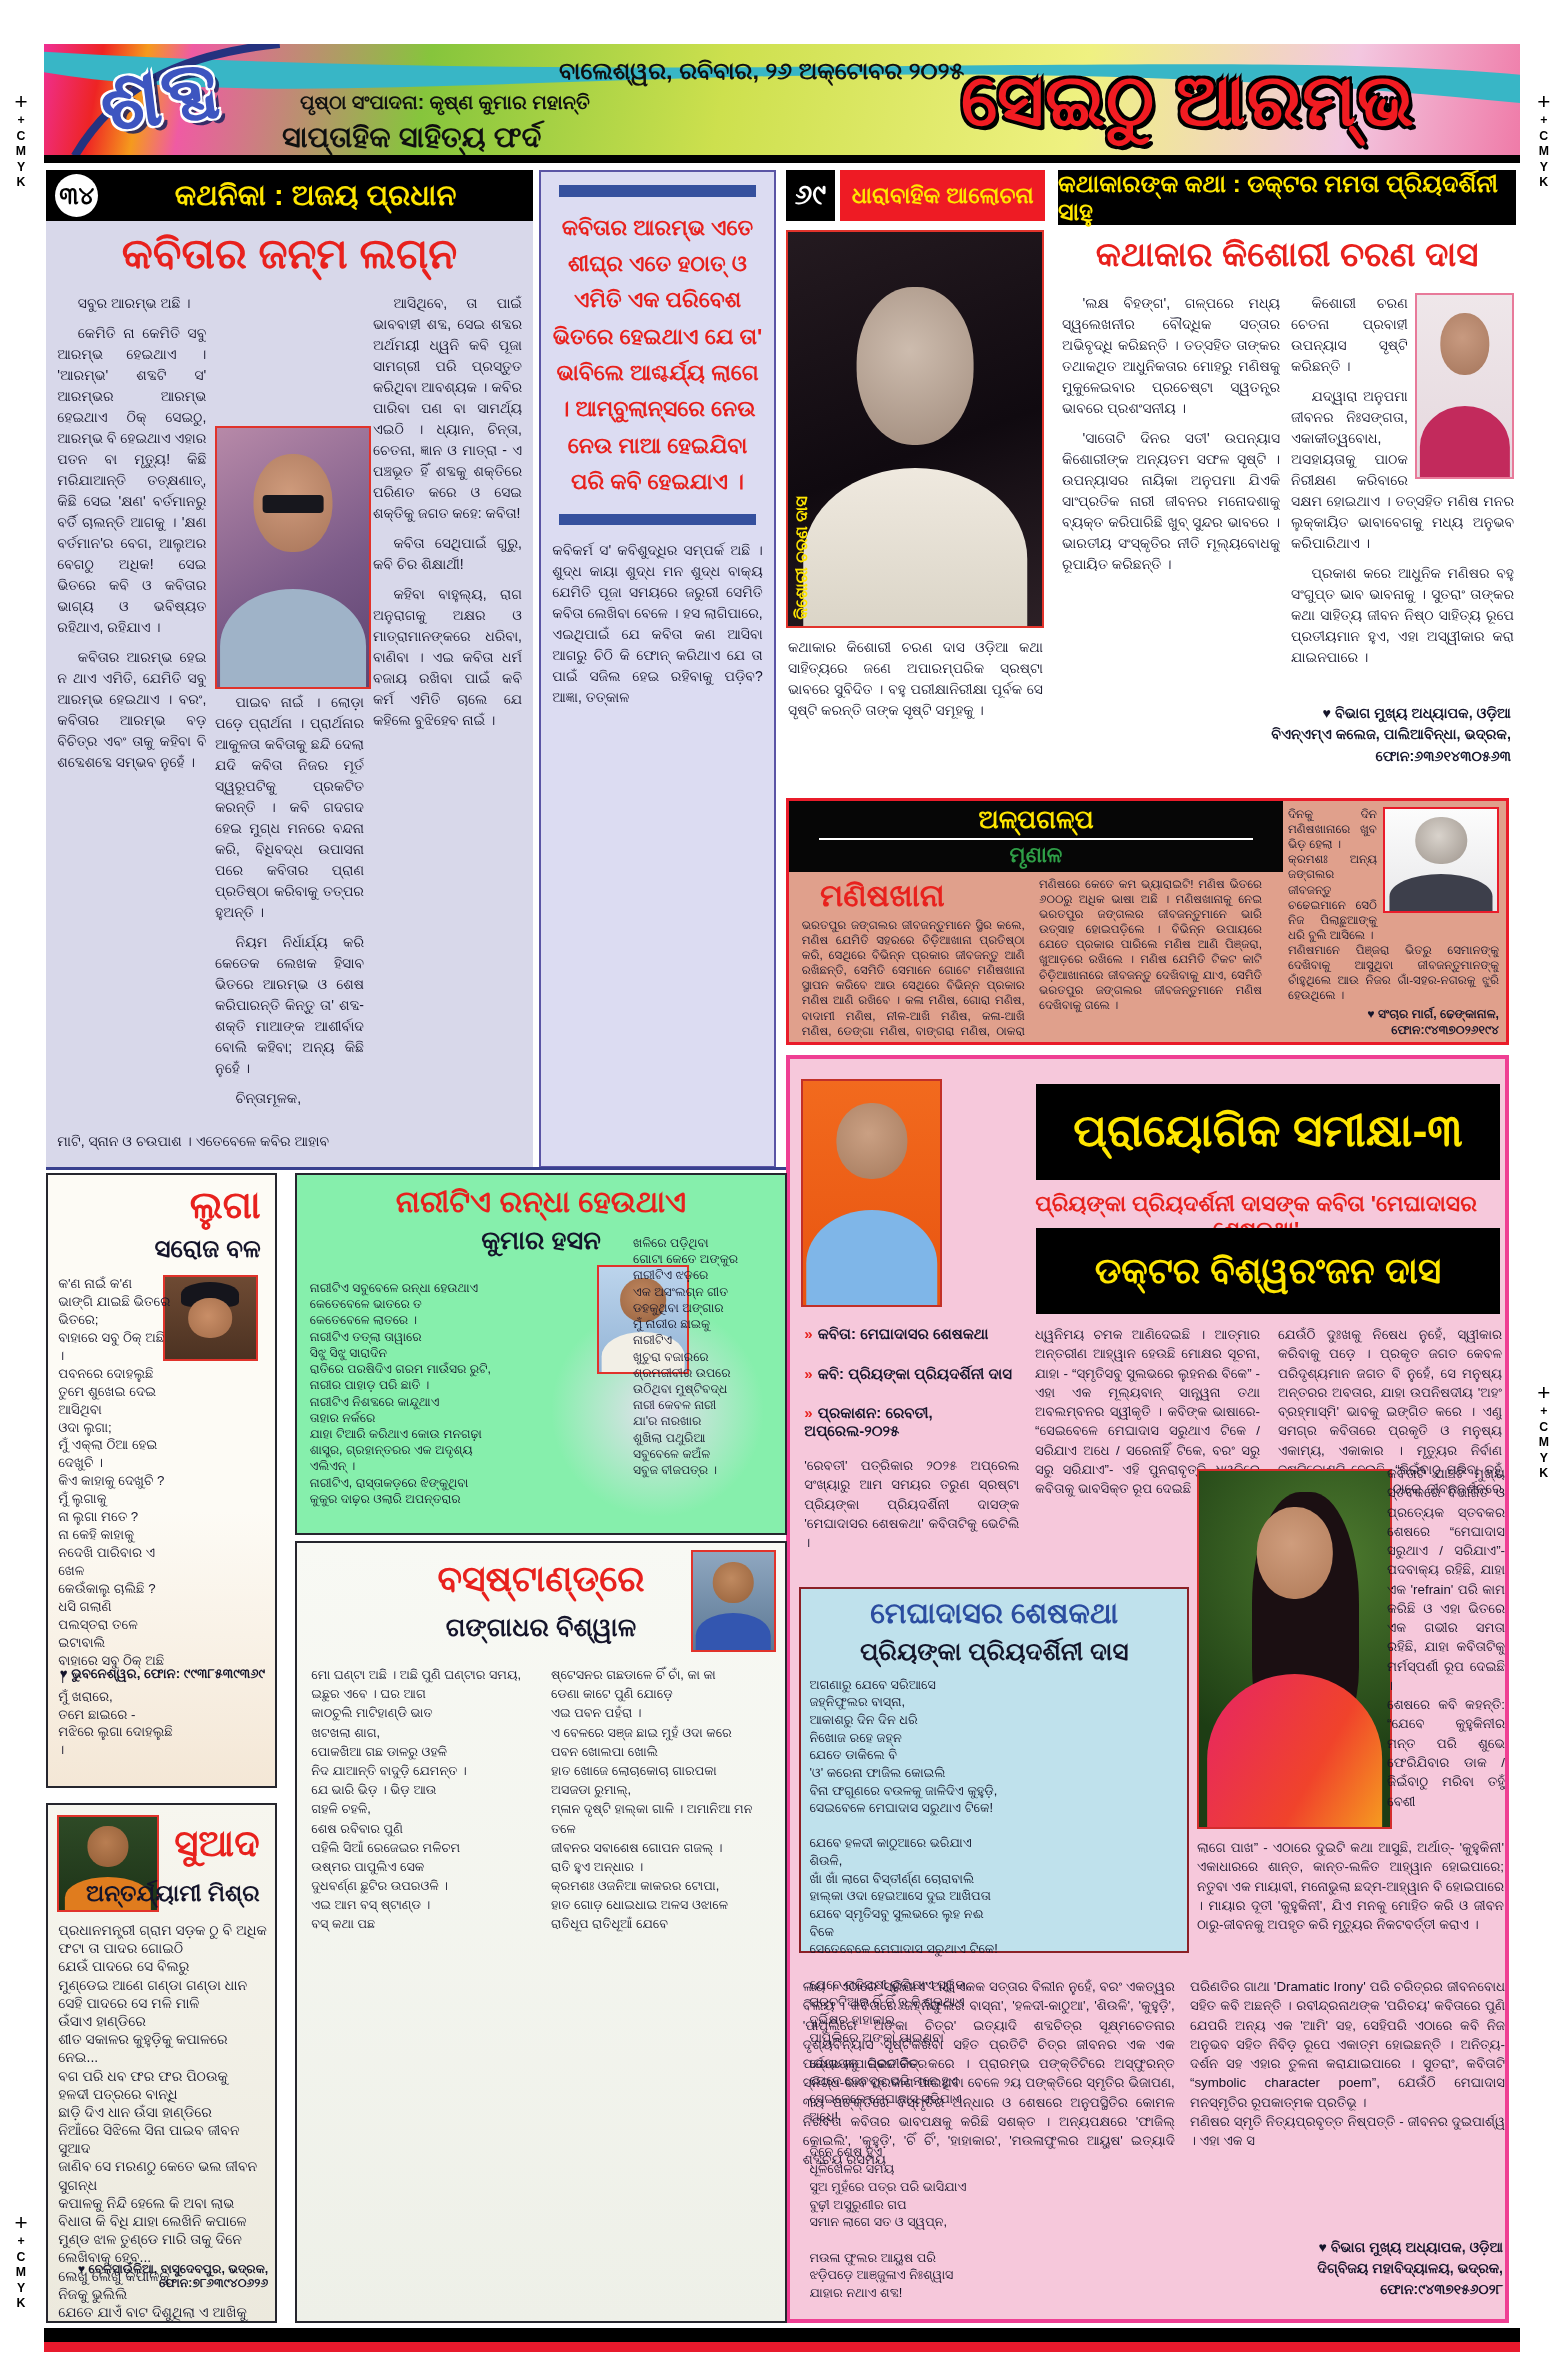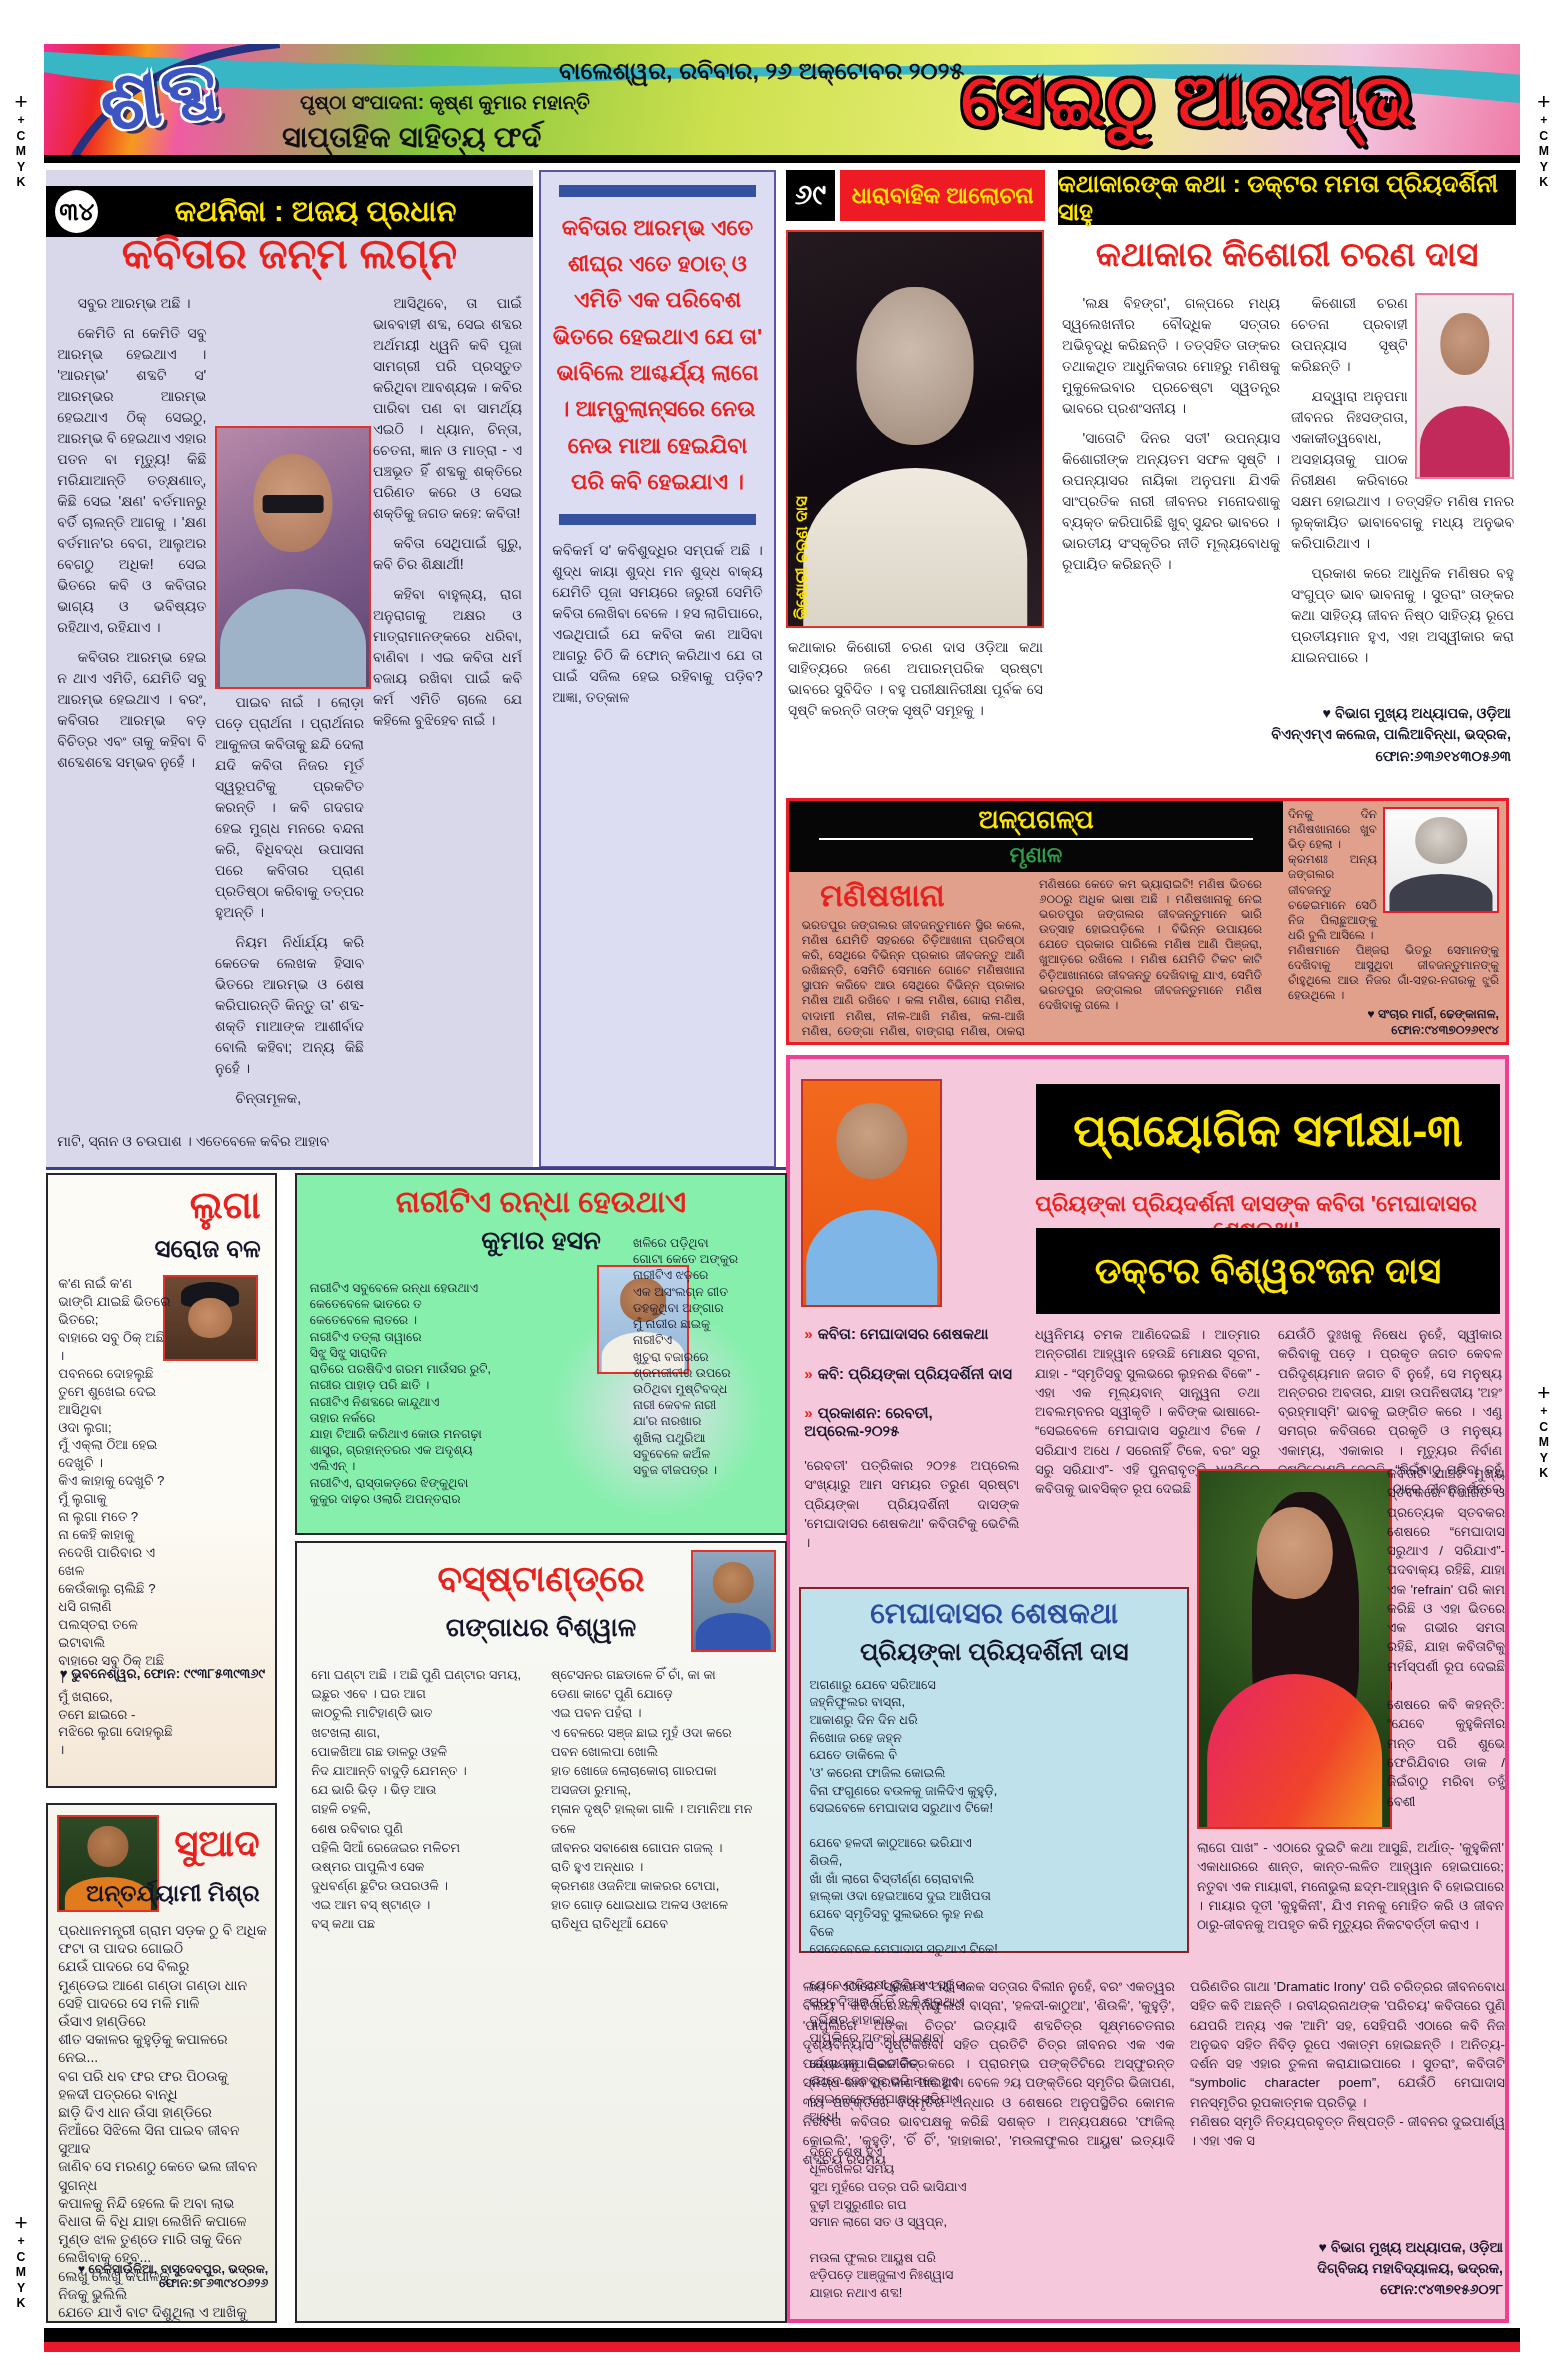--- a/index.html
+++ b/index.html
@@ -22,21 +22,21 @@
     text-shadow:-2px -2px 0 #fff,2px -2px 0 #fff,-2px 2px 0 #fff,2px 2px 0 #fff,5.1px 5.1px 0 rgba(25,35,95,.85);}
   #mh-editor{position:absolute;left:256px;top:47px;font-size:19.5px;font-weight:bold;color:#101010;}
   #mh-subtitle{position:absolute;left:238px;top:77px;font-size:29px;font-weight:bold;color:#101010;}
   #mh-dateline{position:absolute;left:515px;top:14.3px;width:410px;font-size:23.6px;font-weight:bold;color:#101010;}
   #mh-edition{position:absolute;left:917px;top:15.4px;font-size:72px;font-weight:900;color:#f11c22;letter-spacing:1px;
     text-shadow:-2.6px -2.6px 0 #000,2.6px -2.6px 0 #000,-2.6px 2.6px 0 #000,3.6px 3.6px 0 #000,0 0 5.1px #fff;}
   #mh-rule{left:44px;top:155px;width:1476px;height:7.7px;background:#000;}
 
   
   #article1{left:46px;top:170px;width:487px;height:998px;background:#d8d8ea;}
-  #a1-header{position:absolute;left:0;top:0;width:100%;height:51px;background:#000;display:flex;align-items:center;margin-top:16px;}
+  #a1-header{position:absolute;left:0;top:0;width:100%;height:51px;background:#000;display:flex;align-items:center;}
   #a1-circle{width:43px;height:43px;border-radius:50%;background:#fff;color:#000;font-size:24.6px;font-weight:bold;
     display:flex;align-items:center;justify-content:center;margin-left:9.2px;}
   #a1-kicker{flex:1;text-align:center;color:#ffe600;font-size:29px;font-weight:bold;}
   #a1-title{position:absolute;left:0;top:60px;width:100%;text-align:center;color:#e8211d;font-size:42px;font-weight:bold;}
   .a1col{position:absolute;top:123px;height:820px;font-size:14px;line-height:1.5;overflow:hidden;}
   #a1c1{left:11.3px;width:149px;}
   #a1c2{left:169px;width:149px;}
   #a1c3{left:327px;width:149px;}
   .a1col p{margin:0 0 9.2px 0;text-indent:20.5px;}
   #a1-photo{left:169px;top:256px;width:152px;height:259px;}

